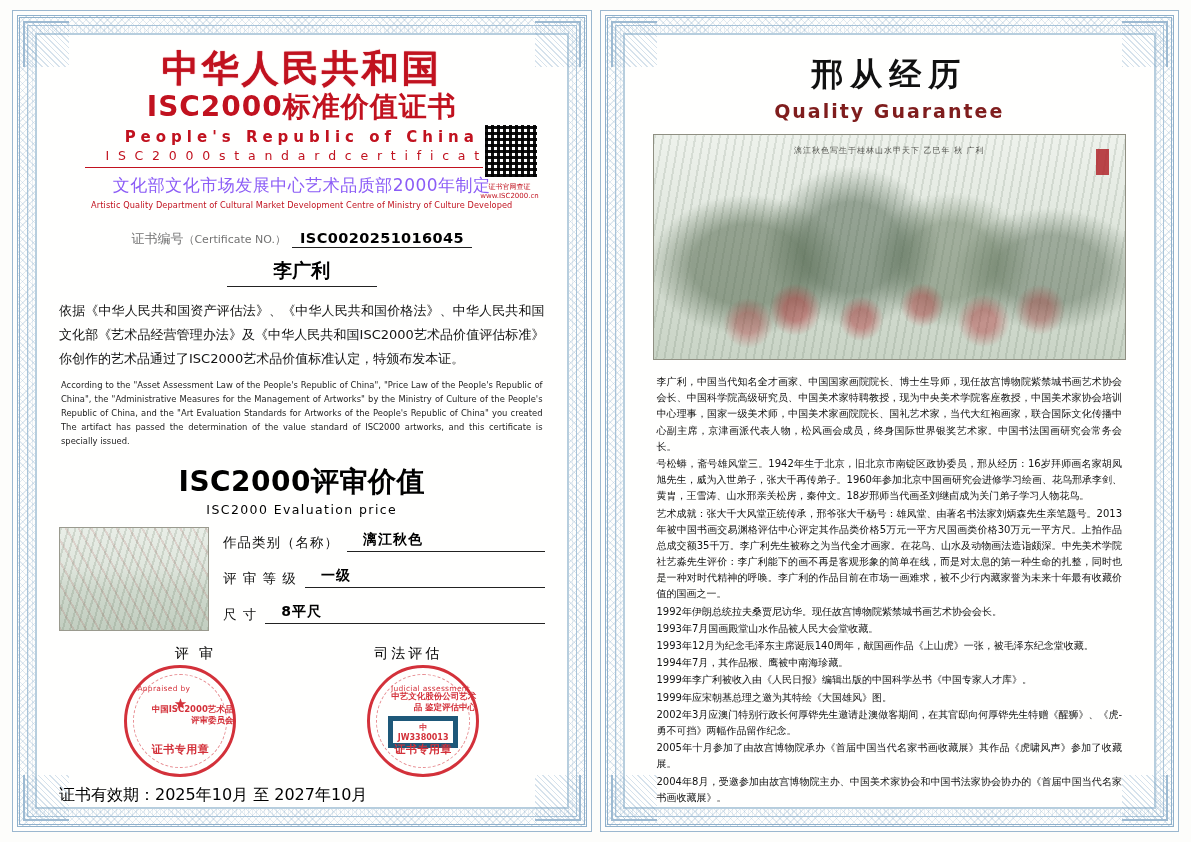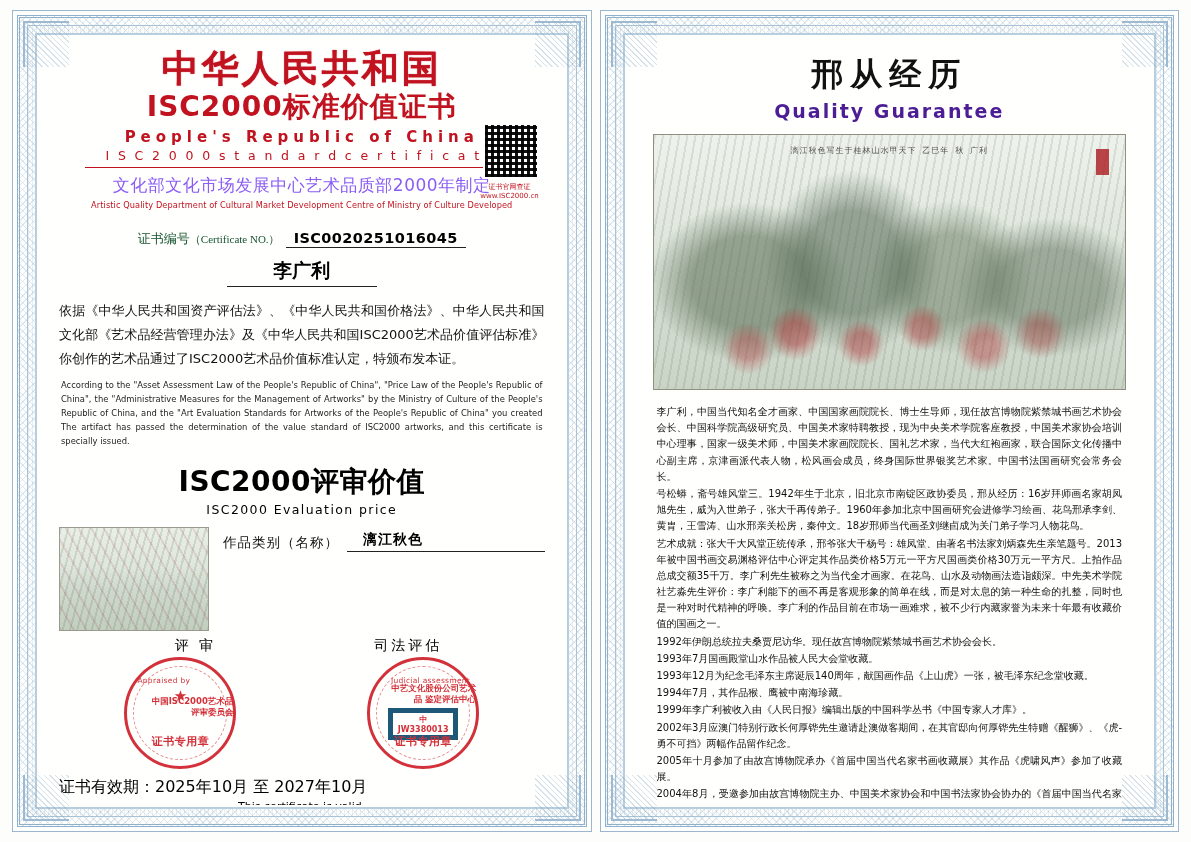--- a/index.html
+++ b/index.html
@@ -138,21 +138,21 @@
     width: 66px;
     line-height: 1.35;
   }
   .certno-row {
     display: flex;
     align-items: flex-end;
     justify-content: center;
     gap: 6px;
     margin-top: 20px;
   }
-  .certno-label { font-size: 13px; color: #14532d; font-family: Liberation Serif, serif; }
+  .certno-label { font-size: 13px; color: #737373; }
   .certno-label .en { font-size: 11px; }
   .certno-value {
     font-size: 14.5px;
     font-weight: bold;
     letter-spacing: .4px;
     border-bottom: 1px solid #222;
     padding: 0 8px 1px 8px;
     min-width: 175px;
     text-align: center;
   }
@@ -329,31 +329,30 @@
     letter-spacing: 7px;
     margin-top: 10px;
     color: #111;
   }
   .r-title-en {
     text-align: center;
     font-size: 19px;
     font-weight: bold;
     letter-spacing: 2px;
     margin-top: 3px;
-    color: #4c1d95;
+    color: #7f1d1d;
   }
   .art-frame {
     margin: 12px 6px 0 6px;
     border: 1px solid #8f8f82;
-    height: 256px;
+    height: 226px;
     position: relative;
     overflow: hidden;
     background:
       linear-gradient(180deg, #eef2ec 0%, #e4eae2 30%, #d6ded3 62%, #c9d4c6 100%);
-    font-family: Liberation Mono, monospace;
   }
   .art-frame .mountains {
     position: absolute; inset: 0;
     background:
       radial-gradient(ellipse 30% 45% at 20% 58%, rgba(85,105,80,.55) 0 40%, transparent 70%),
       radial-gradient(ellipse 26% 50% at 42% 50%, rgba(70,92,70,.50) 0 40%, transparent 72%),
       radial-gradient(ellipse 24% 42% at 63% 56%, rgba(95,115,88,.48) 0 40%, transparent 72%),
       radial-gradient(ellipse 28% 38% at 84% 60%, rgba(80,100,78,.45) 0 40%, transparent 72%),
       repeating-linear-gradient(100deg, rgba(70,90,70,.13) 0 2px, transparent 2px 8px);
   }
@@ -435,20 +434,28 @@
 
       <div class="eval-title">ISC2000评审价值</div>
       <div class="eval-sub">ISC2000  Evaluation  price</div>
 
       <div class="eval-wrap">
         <div class="thumb"></div>
         <div class="fields">
           <div class="field-row">
             <span class="field-label">作品类别（名称）</span>
             <span class="field-value">漓江秋色</span>
+          </div>
+          <div class="field-row">
+            <span class="field-label">评 审 等 级</span>
+            <span class="field-value">一级</span>
+          </div>
+          <div class="field-row">
+            <span class="field-label">尺        寸</span>
+            <span class="field-value">8平尺</span>
           </div>
         </div>
       </div>
 
       <div class="seal-head">
         <div>评 审</div>
         <div>司法评估</div>
       </div>
 
       <div class="seals">
@@ -498,20 +505,21 @@
 
       <div class="bio">
         <p>李广利，中国当代知名全才画家、中国国家画院院长、博士生导师，现任故宫博物院紫禁城书画艺术协会会长、中国科学院高级研究员、中国美术家特聘教授，现为中央美术学院客座教授，中国美术家协会培训中心理事，国家一级美术师，中国美术家画院院长、国礼艺术家，当代大红袍画家，联合国际文化传播中心副主席，京津画派代表人物，松风画会成员，终身国际世界银奖艺术家。中国书法国画研究会常务会长。</p>
         <p>号松蟒，斋号雄风堂三。1942年生于北京，旧北京市南锭区政协委员，邢从经历：16岁拜师画名家胡凤旭先生，威为入世弟子，张大千再传弟子。1960年参加北京中国画研究会进修学习绘画、花鸟邢承李剑、黄胄，王雪涛、山水邢亲关松房，秦仲文。18岁邢师当代画圣刘继卣成为关门弟子学习人物花鸟。</p>
         <p>艺术成就：张大千大风堂正统传承，邢爷张大千杨号：雄凤堂、由著名书法家刘炳森先生亲笔题号。2013年被中国书画交易渊格评估中心评定其作品类价格5万元一平方尺国画类价格30万元一平方尺。上拍作品总成交额35千万。李广利先生被称之为当代全才画家。在花鸟、山水及动物画法造诣颇深。中先美术学院社艺淼先生评价：李广利能下的画不再是客观形象的简单在线，而是对太息的第一种生命的扎整，同时也是一种对时代精神的呼唤。李广利的作品目前在市场一画难求，被不少行内藏家誉为未来十年最有收藏价值的国画之一。</p>
         <p>1992年伊朗总统拉夫桑贾尼访华。现任故宫博物院紫禁城书画艺术协会会长。</p>
         <p>1993年7月国画殿堂山水作品被人民大会堂收藏。</p>
         <p>1993年12月为纪念毛泽东主席诞辰140周年，献国画作品《上山虎》一张，被毛泽东纪念堂收藏。</p>
         <p>1994年7月，其作品猴、鹰被中南海珍藏。</p>
         <p>1999年李广利被收入由《人民日报》编辑出版的中国科学丛书《中国专家人才库》。</p>
+        <p>1999年应宋朝基总理之邀为其特绘《大国雄风》图。</p>
         <p>2002年3月应澳门特别行政长何厚铧先生邀请赴澳做客期间，在其官邸向何厚铧先生特赠《醒狮》、《虎-勇不可挡》两幅作品留作纪念。</p>
         <p>2005年十月参加了由故宫博物院承办《首届中国当代名家书画收藏展》其作品《虎啸风声》参加了收藏展。</p>
         <p>2004年8月，受邀参加由故宫博物院主办、中国美术家协会和中国书法家协会协办的《首届中国当代名家书画收藏展》。</p>
         <p>2025年7月，受邀聊将在我国台湾故宫、中国科学院高级研究员。</p>
       </div>
     </div>
   </div>
 
 </div>
 

